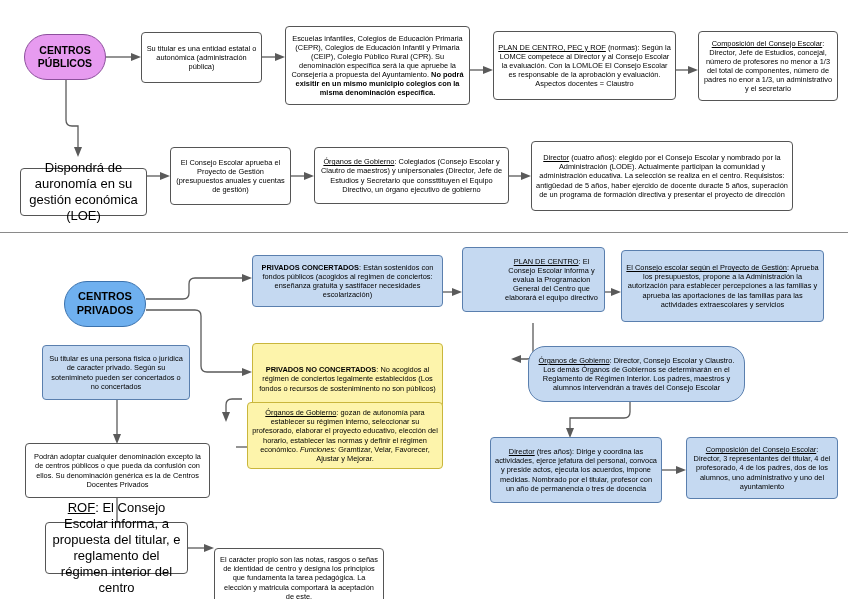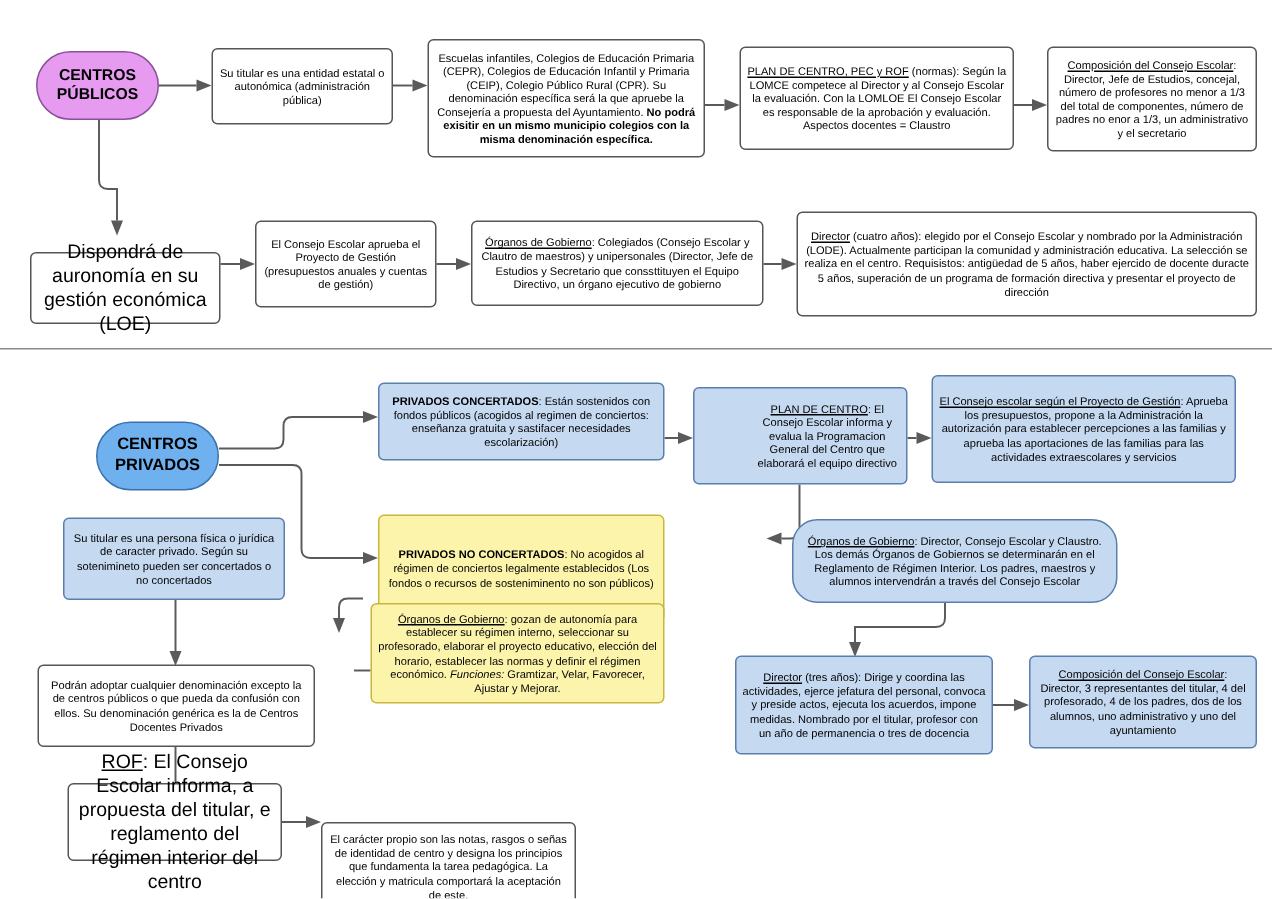--- a/index.html
+++ b/index.html
@@ -132,37 +132,37 @@
   <div class="node white" style="left:170px;top:147px;width:121px;height:58px;font-size:7.4px;">
     <span class="txt">El Consejo Escolar aprueba el Proyecto de Gestión (presupuestos anuales y cuentas de gestión)</span>
   </div>
 
   <div class="node white" style="left:314px;top:147px;width:195px;height:57px;font-size:7.4px;">
     <span class="txt">
       <u>Órganos de Gobierno</u><span>: Colegiados (Consejo Escolar y Clautro de maestros) y unipersonales (Director, Jefe de Estudios y Secretario que conssttituyen el Equipo Directivo, un órgano ejecutivo de gobierno</span>
     </span>
   </div>
 
-  <div class="node white" style="left:531px;top:141px;width:307px;height:70px;font-size:7.4px;">
+  <div class="node white" style="left:531px;top:141px;width:262px;height:70px;font-size:7.4px;">
     <span class="txt">
       <u>Director</u><span> (cuatro años): elegido por el Consejo Escolar y nombrado por la Administración (LODE). Actualmente participan la comunidad y administración educativa. La selección se realiza en el centro. Requisistos: antigüedad de 5 años, haber ejercido de docente duracte 5 años, superación de un programa de formación directiva y presentar el proyecto de dirección</span>
     </span>
   </div>
 
   <div class="pill bluep" style="left:64px;top:281px;width:82px;height:46px;font-size:11px;">
     <span class="txt">CENTROS PRIVADOS</span>
   </div>
 
   <div class="node blue" style="left:252px;top:255px;width:191px;height:52px;font-size:7.4px;">
     <span class="txt">
       <b>PRIVADOS CONCERTADOS</b><span>: Están sostenidos con fondos públicos (acogidos al regimen de conciertos: enseñanza gratuita y sastifacer necesidades escolarización)</span>
     </span>
   </div>
 
-  <div class="node blue" style="left:462px;top:258px;width:143px;height:65px;font-size:7.4px;padding-left:40px;">
+  <div class="node blue" style="left:462px;top:247px;width:143px;height:65px;font-size:7.4px;padding-left:40px;">
     <span class="txt">
       <u>PLAN DE CENTRO</u><span>: El Consejo Escolar informa y evalua la Programacion General del Centro que elaborará el equipo directivo</span>
     </span>
   </div>
 
   <div class="node blue" style="left:621px;top:250px;width:203px;height:72px;font-size:7.4px;">
     <span class="txt">
       <u>El Consejo escolar según el Proyecto de Gestión</u><span>: Aprueba los presupuestos, propone a la Administración la autorización para establecer percepciones a las familias y aprueba las aportaciones de las familias para las actividades extraescolares y servicios</span>
     </span>
   </div>

